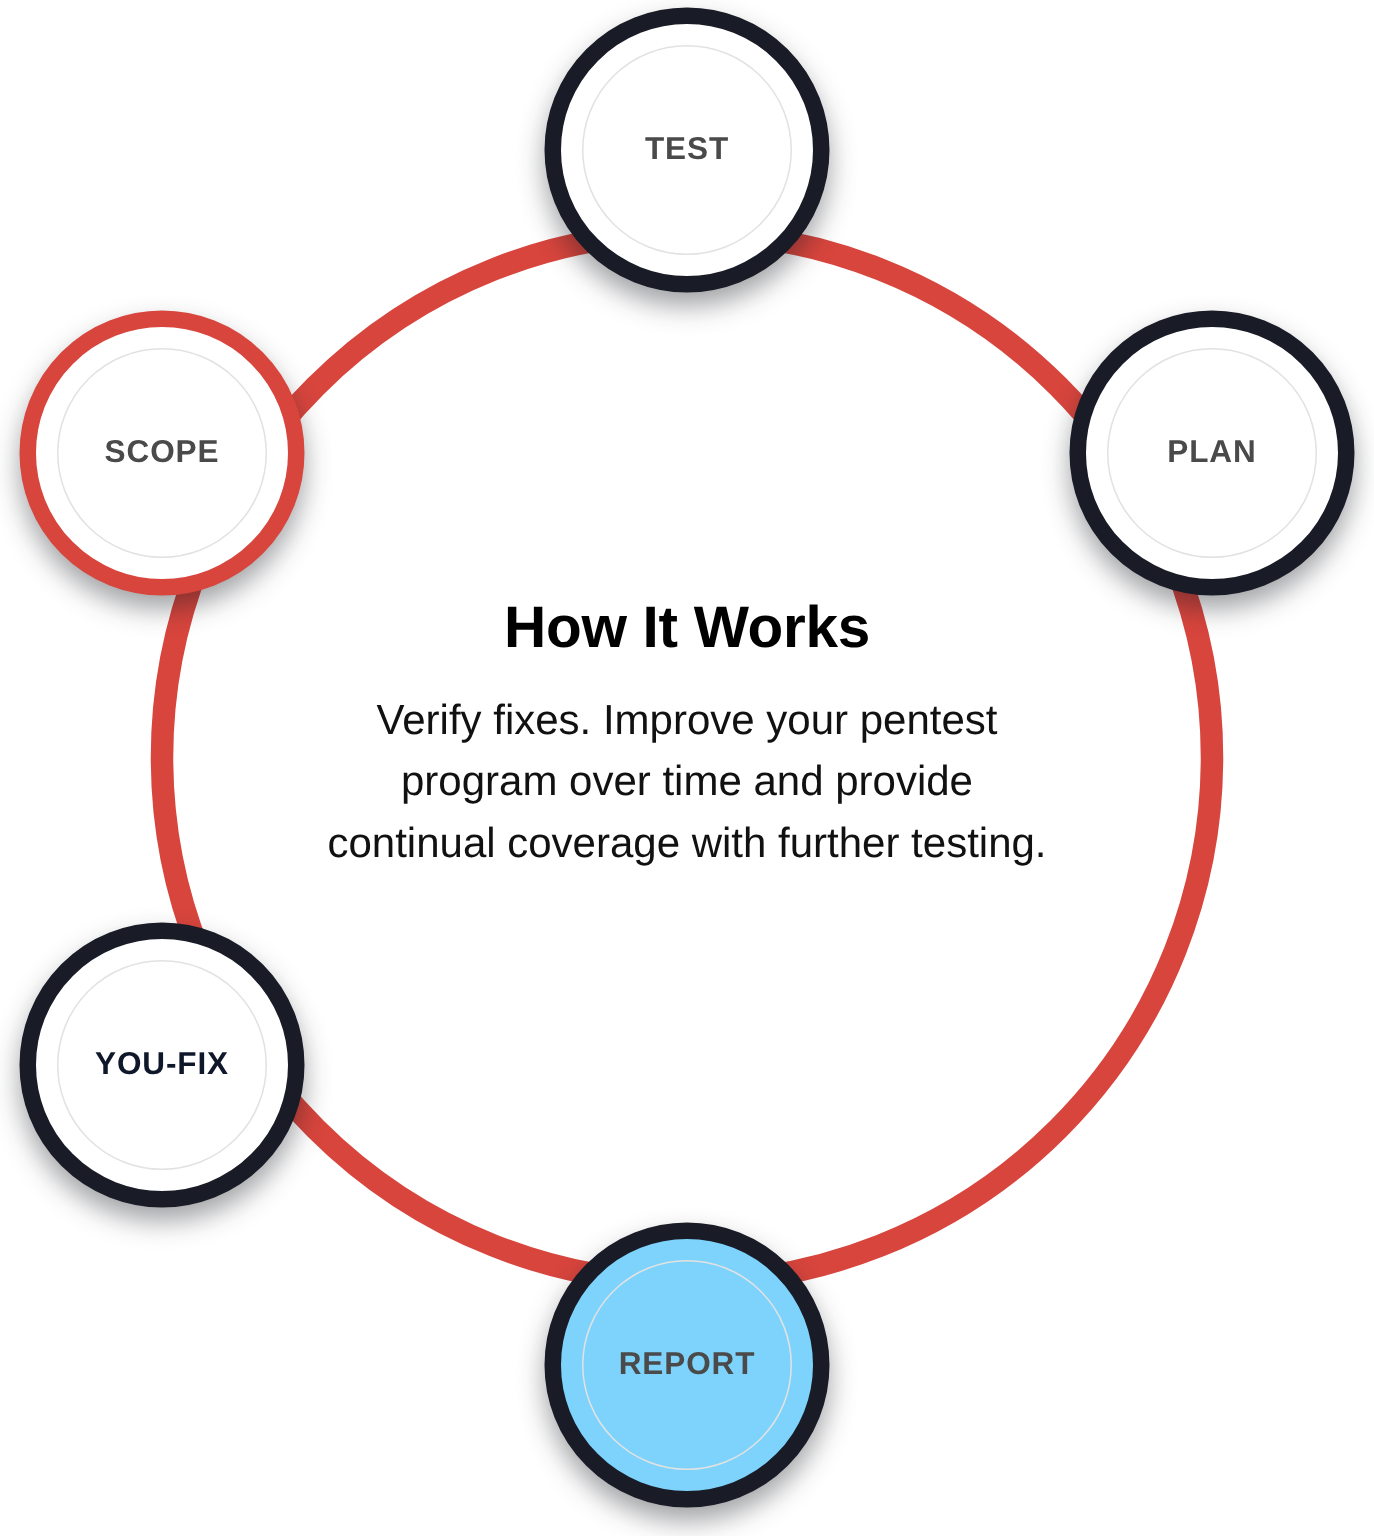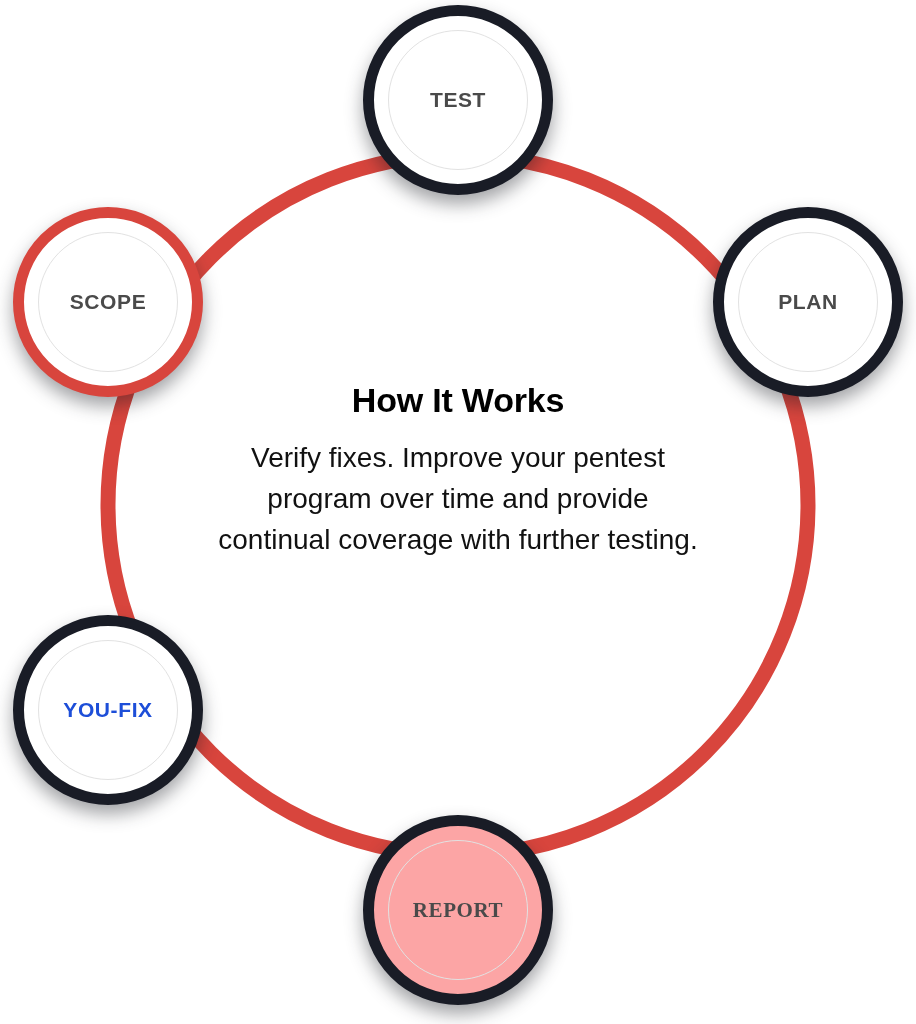--- a/index.html
+++ b/index.html
@@ -29,26 +29,26 @@
   .center-block {
     position: absolute;
     left: 50%;
     top: 382px;
     transform: translateX(-50%);
     width: 600px;
     text-align: center;
     pointer-events: none;
   }
   .center-title {
-    font-size: 34px;
+    font-size: 39px;
     font-weight: bold;
     color: #000000;
     letter-spacing: -0.2px;
     line-height: 1.1;
-    margin: 0 0 18px 0;
+    margin: 16px 0 18px 0;
   }
   .center-desc {
     font-size: 28px;
     font-weight: normal;
     color: #111111;
     line-height: 41px;
     margin: 0;
     white-space: pre-line;
   }
 
@@ -113,28 +113,28 @@
     <span class="node-inner-ring" style="border-color: rgb(226, 226, 226);"></span>
     <span class="node-label" style="color: rgb(74, 74, 74);">TEST</span>
   </div>
 
   <div class="node" style="left: 808px; top: 302px; border-color: rgb(25, 28, 38); background: rgb(255, 255, 255);">
     <span class="node-inner-ring" style="border-color: rgb(226, 226, 226);"></span>
     <span class="node-label" style="color: rgb(74, 74, 74);">PLAN</span>
   </div>
 
 
-  <div class="node" style="left: 458px; top: 910px; border-color: rgb(25, 28, 38); background: #fca5a5; font-family: Liberation Serif, serif;">
+  <div class="node" style="left: 458px; top: 910px; border-color: rgb(25, 28, 38); background: #7dd3fc;">
     <span class="node-inner-ring" style="border-color: rgb(226, 226, 226);"></span>
     <span class="node-label" style="color: rgb(74, 74, 74);">REPORT</span>
   </div>
 
   <div class="node" style="left: 108px; top: 710px; border-color: rgb(25, 28, 38); background: rgb(255, 255, 255);">
     <span class="node-inner-ring" style="border-color: rgb(226, 226, 226);"></span>
-    <span class="node-label" style="color: #1d4ed8;">YOU-FIX</span>
+    <span class="node-label" style="color: #0f172a;">YOU-FIX</span>
   </div>
 
   <div class="node active" style="left: 108px; top: 302px; border-color: rgb(216, 69, 61); background: rgb(255, 255, 255);">
     <span class="node-inner-ring" style="border-color: rgb(226, 226, 226);"></span>
     <span class="node-label" style="color: rgb(74, 74, 74);">SCOPE</span>
   </div>
 
 </div>
 
 </body></html>

